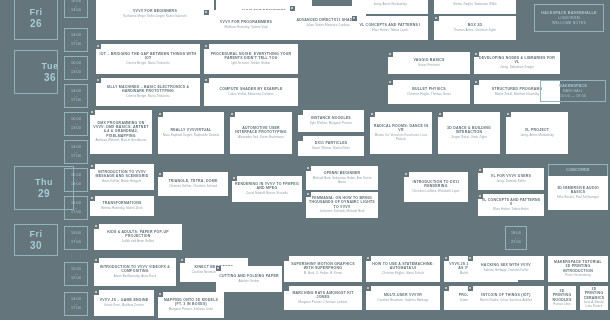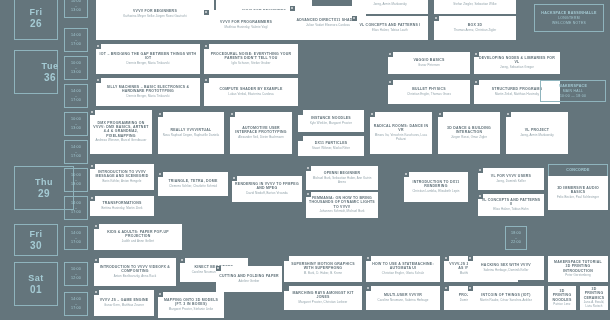--- a/index.html
+++ b/index.html
@@ -99,24 +99,20 @@
     <span class="dnum">36</span>
   </div>
   <div class="daycell" style="left:14px;top:166px;width:60px;height:44px;">
     <span>Thu</span>
     <span class="dnum">29</span>
   </div>
   <div class="daycell" style="left:14px;top:224px;width:44px;height:32px;">
     <span>Fri</span>
     <span class="dnum">30</span>
   </div>
-  <div class="daycell" style="left:14px;top:262px;width:44px;height:44px;">
-    <span>Sat</span>
-    <span class="dnum">01</span>
-  </div>
 
   <div class="timechip" style="left:64px;top:-6px;width:24px;height:24px;">
     <span>10:00</span>
       <span>–</span>
       <span>13:00</span>
   </div>
   <div class="timechip" style="left:64px;top:28px;width:24px;height:24px;">
     <span>14:00</span>
       <span>–</span>
       <span>17:00</span>

